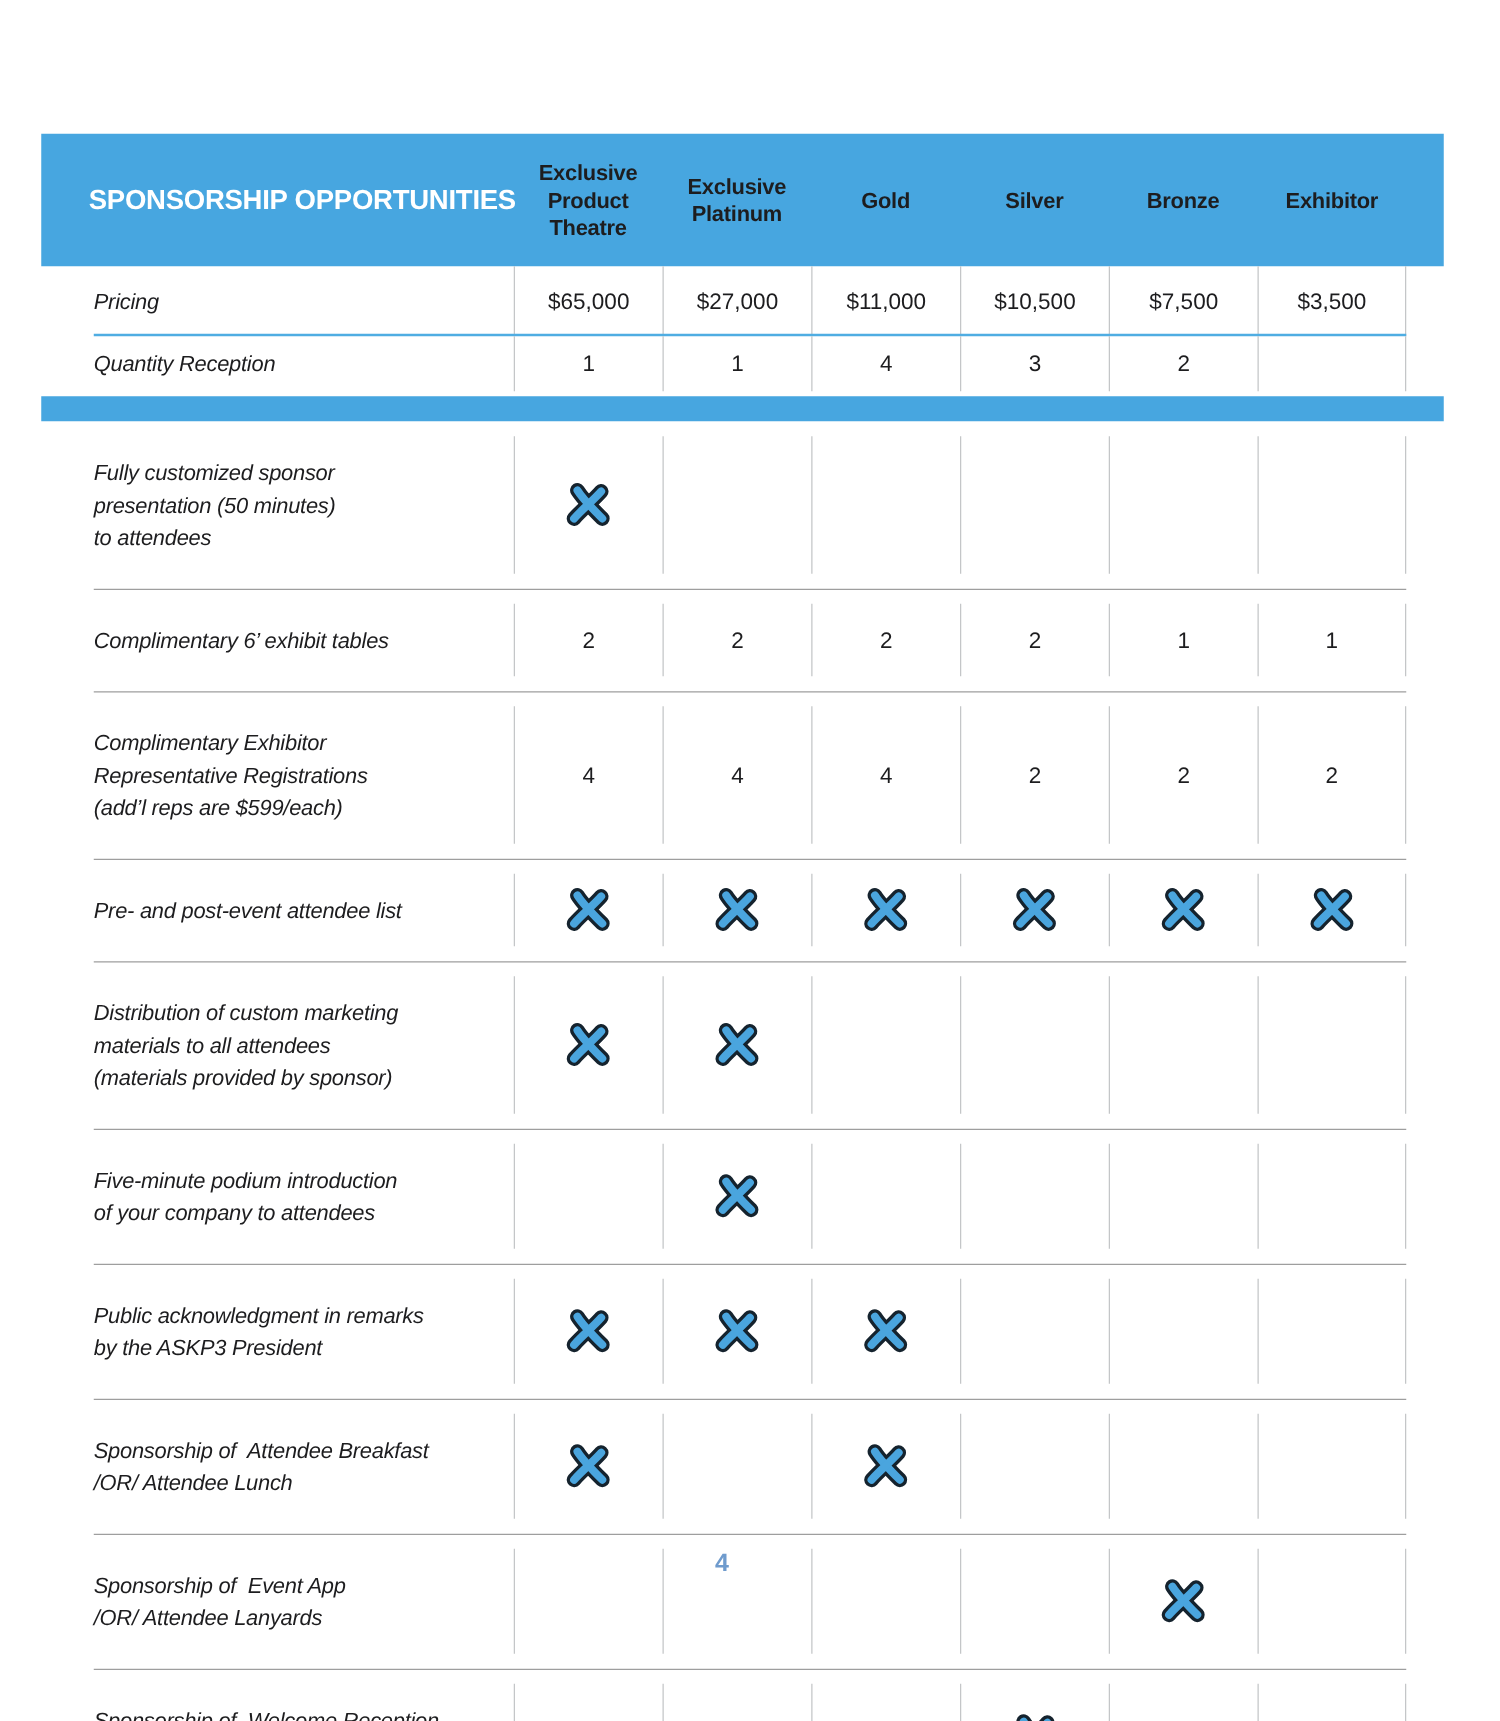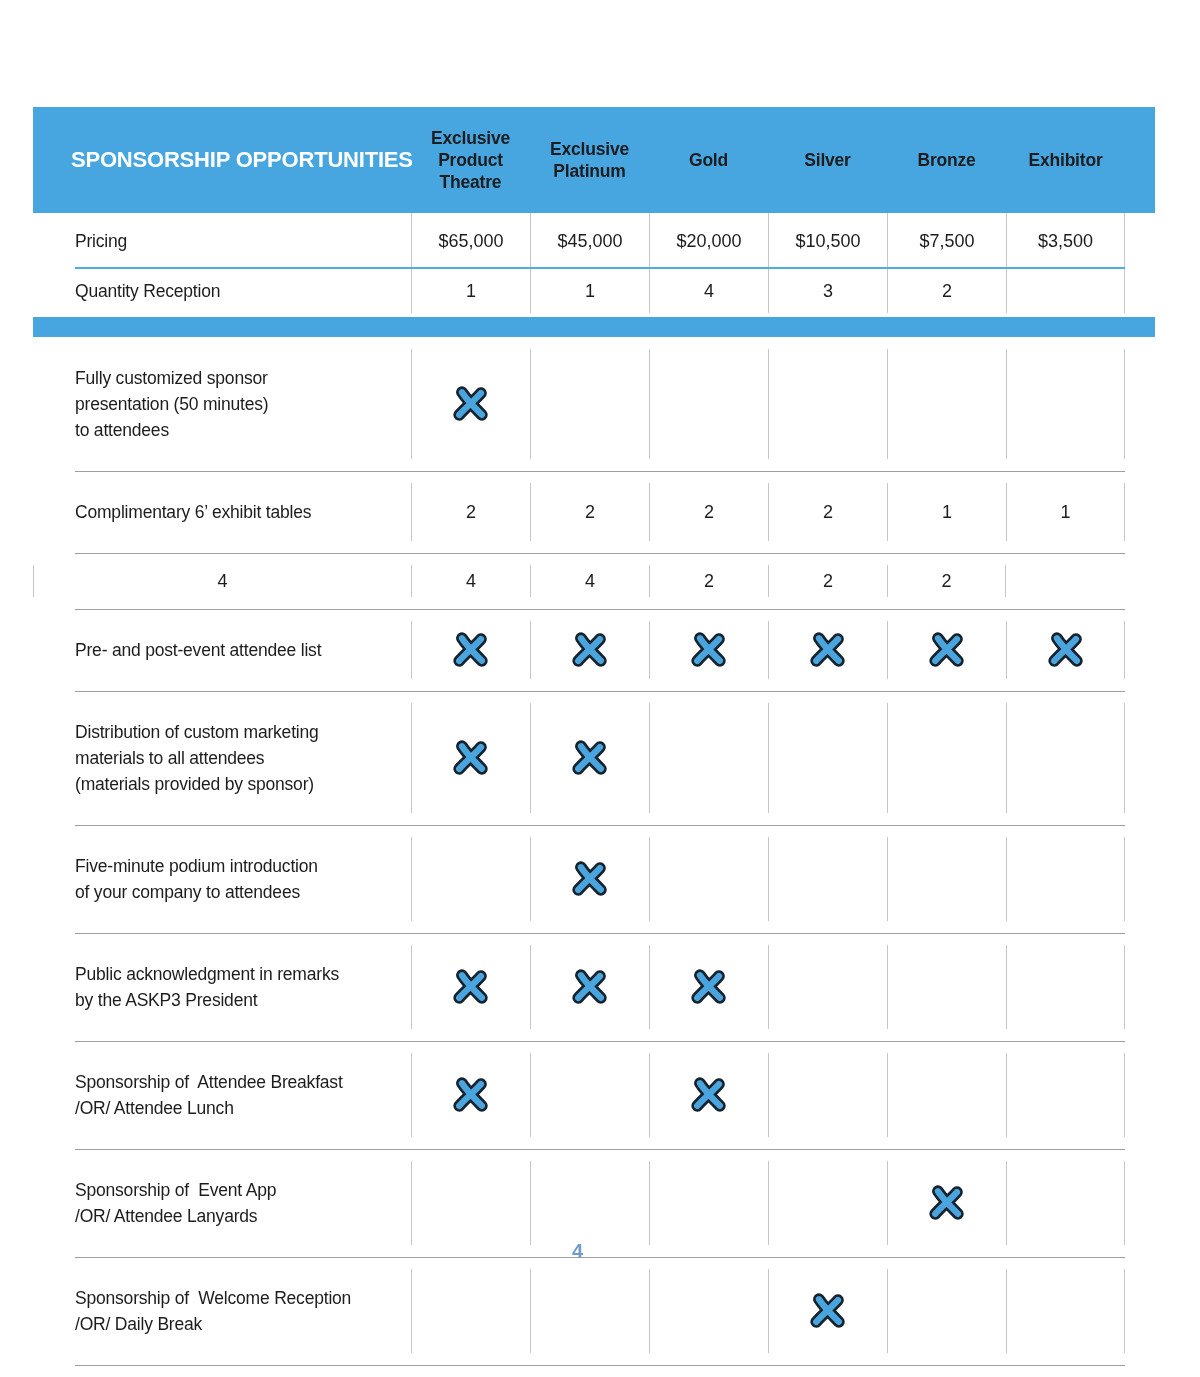--- a/index.html
+++ b/index.html
@@ -59,20 +59,21 @@
     align-items:center;
     position:relative;
   }
   .row .rlabel{
     padding-left:42px;
     padding-right:12px;
     font-size:17.5px;
     line-height:26px;
     letter-spacing:-0.2px;
     white-space:pre-wrap;
+    font-style:italic;
   }
   .row .cell{
     align-self:stretch;
     display:flex;
     align-items:center;
     justify-content:center;
     font-size:18px;
     border-left:1px solid var(--vline);
   }
   .row .cell:last-child{
@@ -136,22 +137,22 @@
       <div class="col-head">Gold</div>
       <div class="col-head">Silver</div>
       <div class="col-head">Bronze</div>
       <div class="col-head">Exhibitor</div>
     </div>
 
   <div class="row pricing-row">
     <div class="rlabel">Pricing</div>
 
   <div class="cell">$65,000</div>
-      <div class="cell">$45,000</div>
-      <div class="cell">$20,000</div>
+      <div class="cell">$27,000</div>
+      <div class="cell">$11,000</div>
       <div class="cell">$10,500</div>
       <div class="cell">$7,500</div>
       <div class="cell">$3,500</div>
     </div>
 
   <div class="row quantity-row">
     <div class="rlabel">Quantity Reception</div>
 
   <div class="cell">1</div>
       <div class="cell">1</div>
@@ -187,20 +188,23 @@
       <div class="row feature-row hline">
         <div class="rlabel">Complimentary 6’ exhibit tables</div>
         <div class="cell">2</div>
         <div class="cell">2</div>
         <div class="cell">2</div>
         <div class="cell">2</div>
         <div class="cell">1</div>
         <div class="cell">1</div>
       </div>
       <div class="row feature-row hline">
+        <div class="rlabel">Complimentary Exhibitor
+Representative Registrations
+(add’l reps are $599/each)</div>
         <div class="cell">4</div>
         <div class="cell">4</div>
         <div class="cell">4</div>
         <div class="cell">2</div>
         <div class="cell">2</div>
         <div class="cell">2</div>
       </div>
       <div class="row feature-row hline">
         <div class="rlabel">Pre- and post-event attendee list</div>
         <div class="cell">

